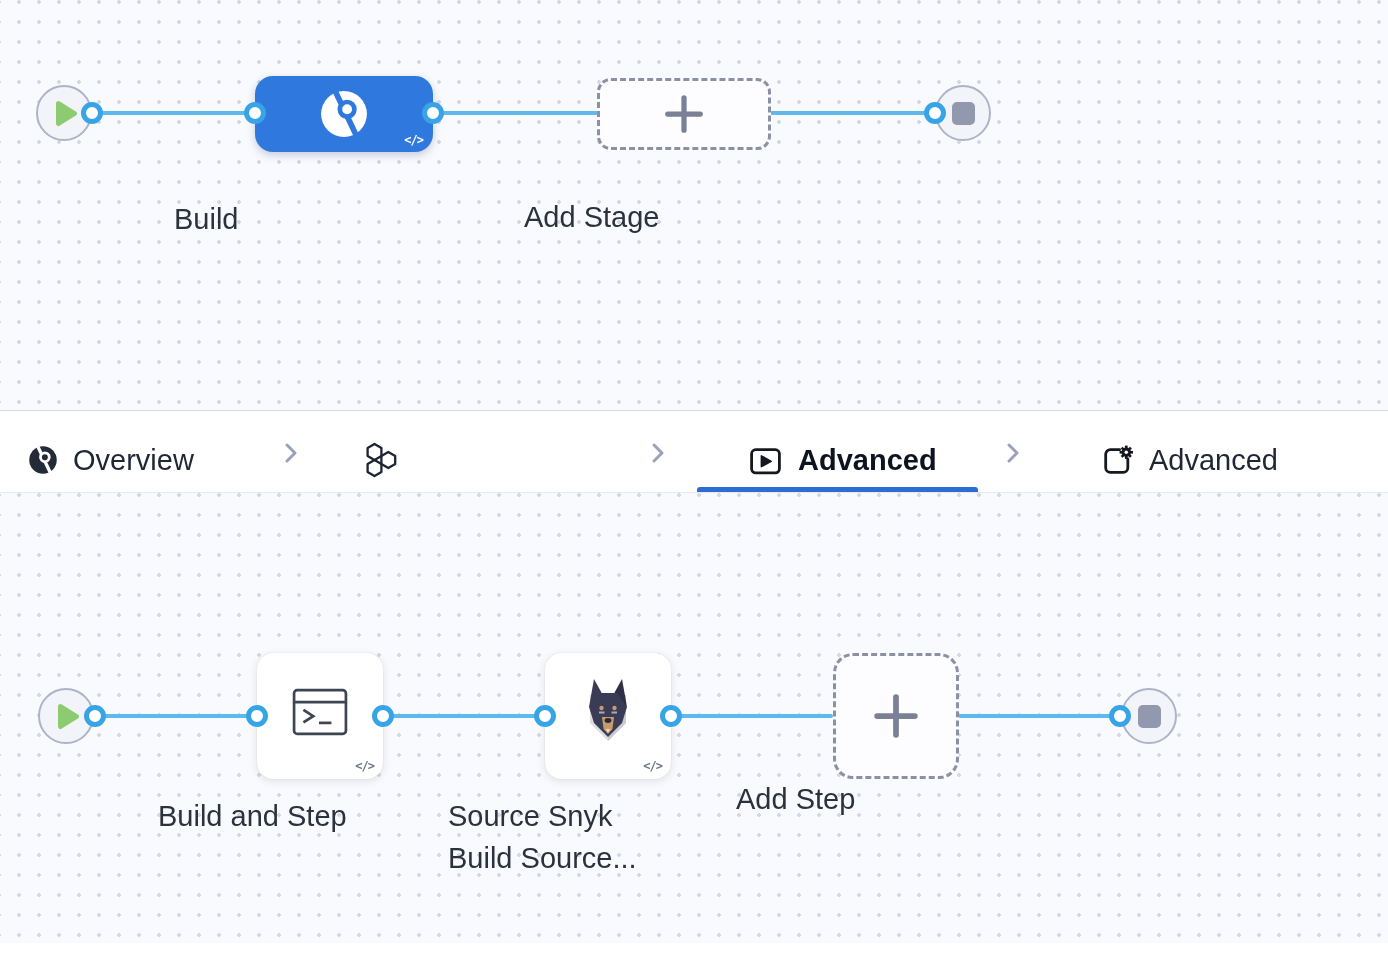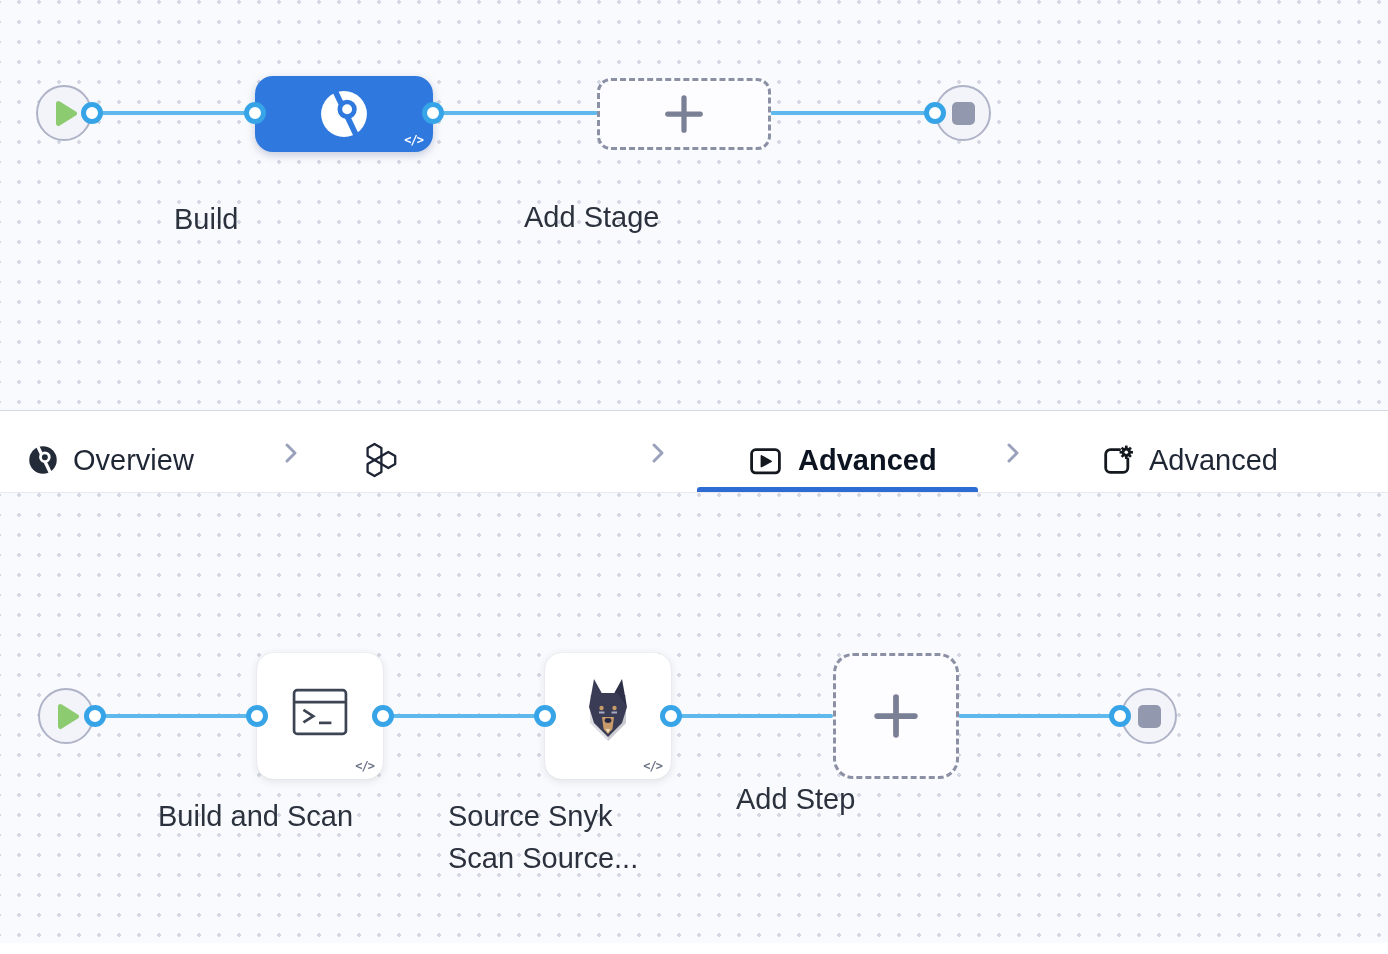--- a/index.html
+++ b/index.html
@@ -248,22 +248,22 @@
       <div class="stop-square"></div>
     </div>
 
     <div class="port" style="left:84px;   top:212px;"></div>
     <div class="port" style="left:246px;  top:212px;"></div>
     <div class="port" style="left:372px;  top:212px;"></div>
     <div class="port" style="left:534px;  top:212px;"></div>
     <div class="port" style="left:660px;  top:212px;"></div>
     <div class="port" style="left:1109px; top:212px;"></div>
 
-    <div class="flow-label" style="left:158px; top:302px;">Build and Scan</div>
+    <div class="flow-label" style="left:158px; top:302px;">Build and Step</div>
     <div class="flow-label" style="left:448px; top:302px;">
       <div>Source Snyk</div>
-      <div>Scan Source...</div>
+      <div>Build Source...</div>
     </div>
     <div class="flow-label" style="left:736px; top:285px;">Add Step</div>
   </div>
 
   <div class="bottom-strip"></div>
 </div>
 
 </body></html>

